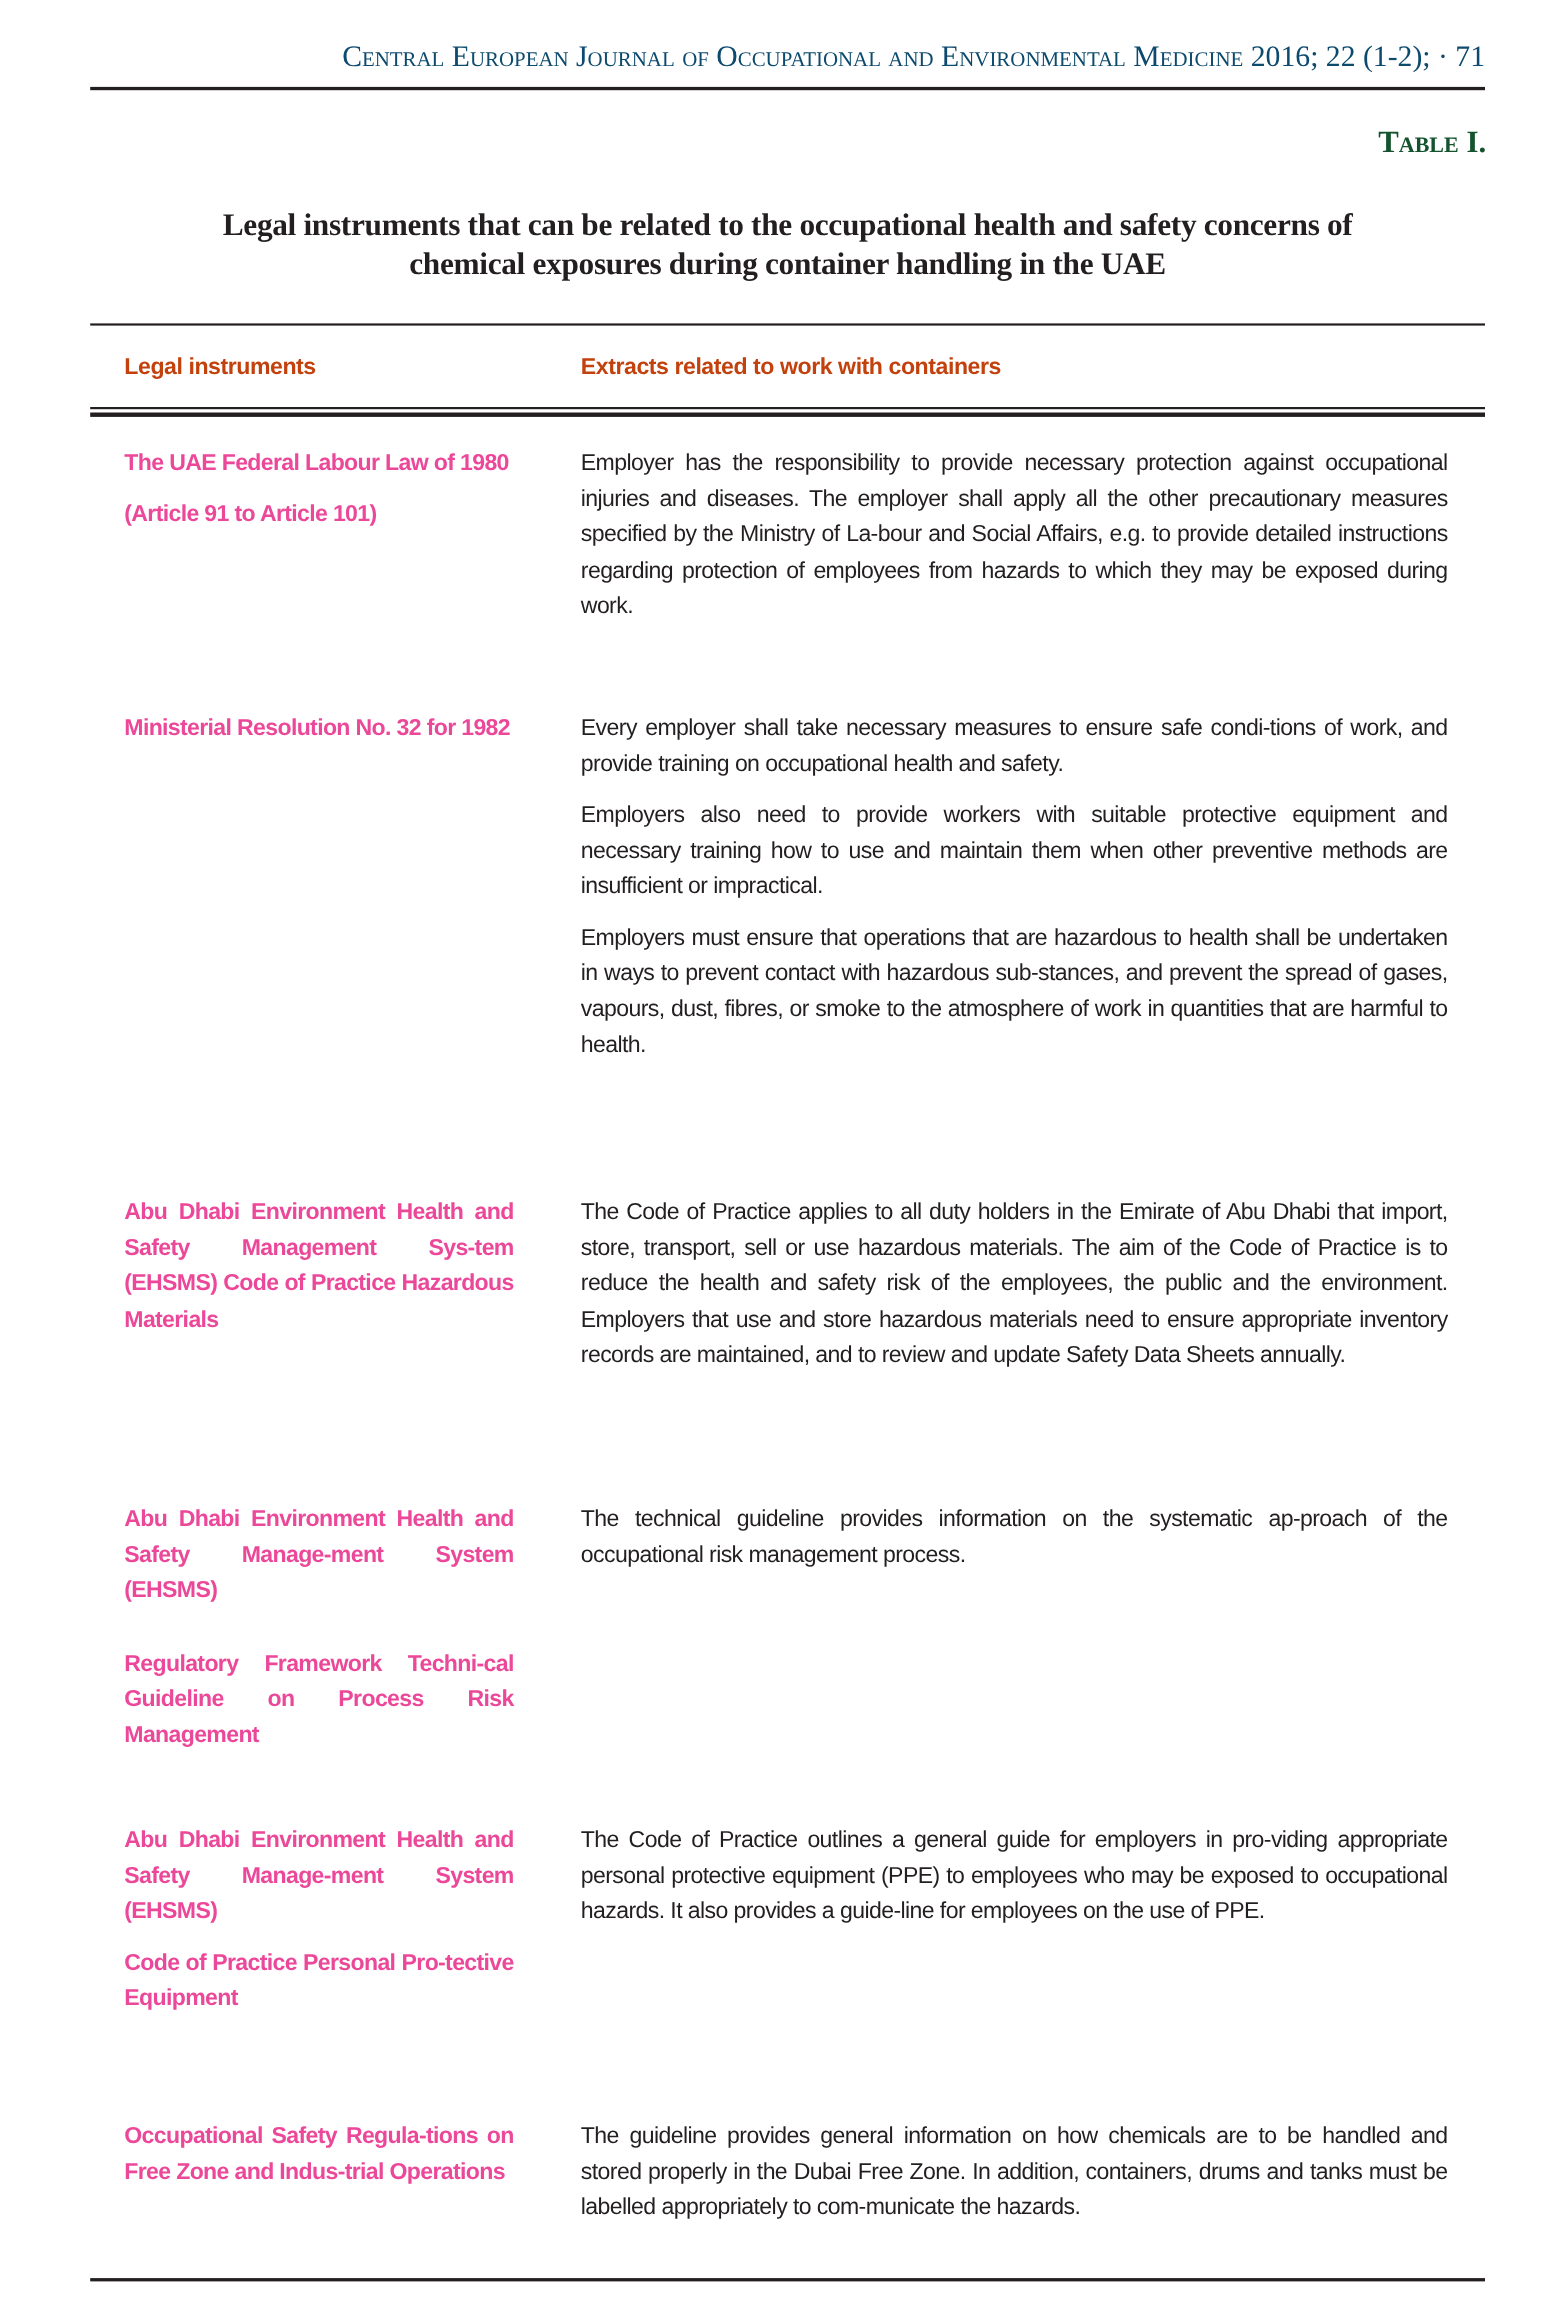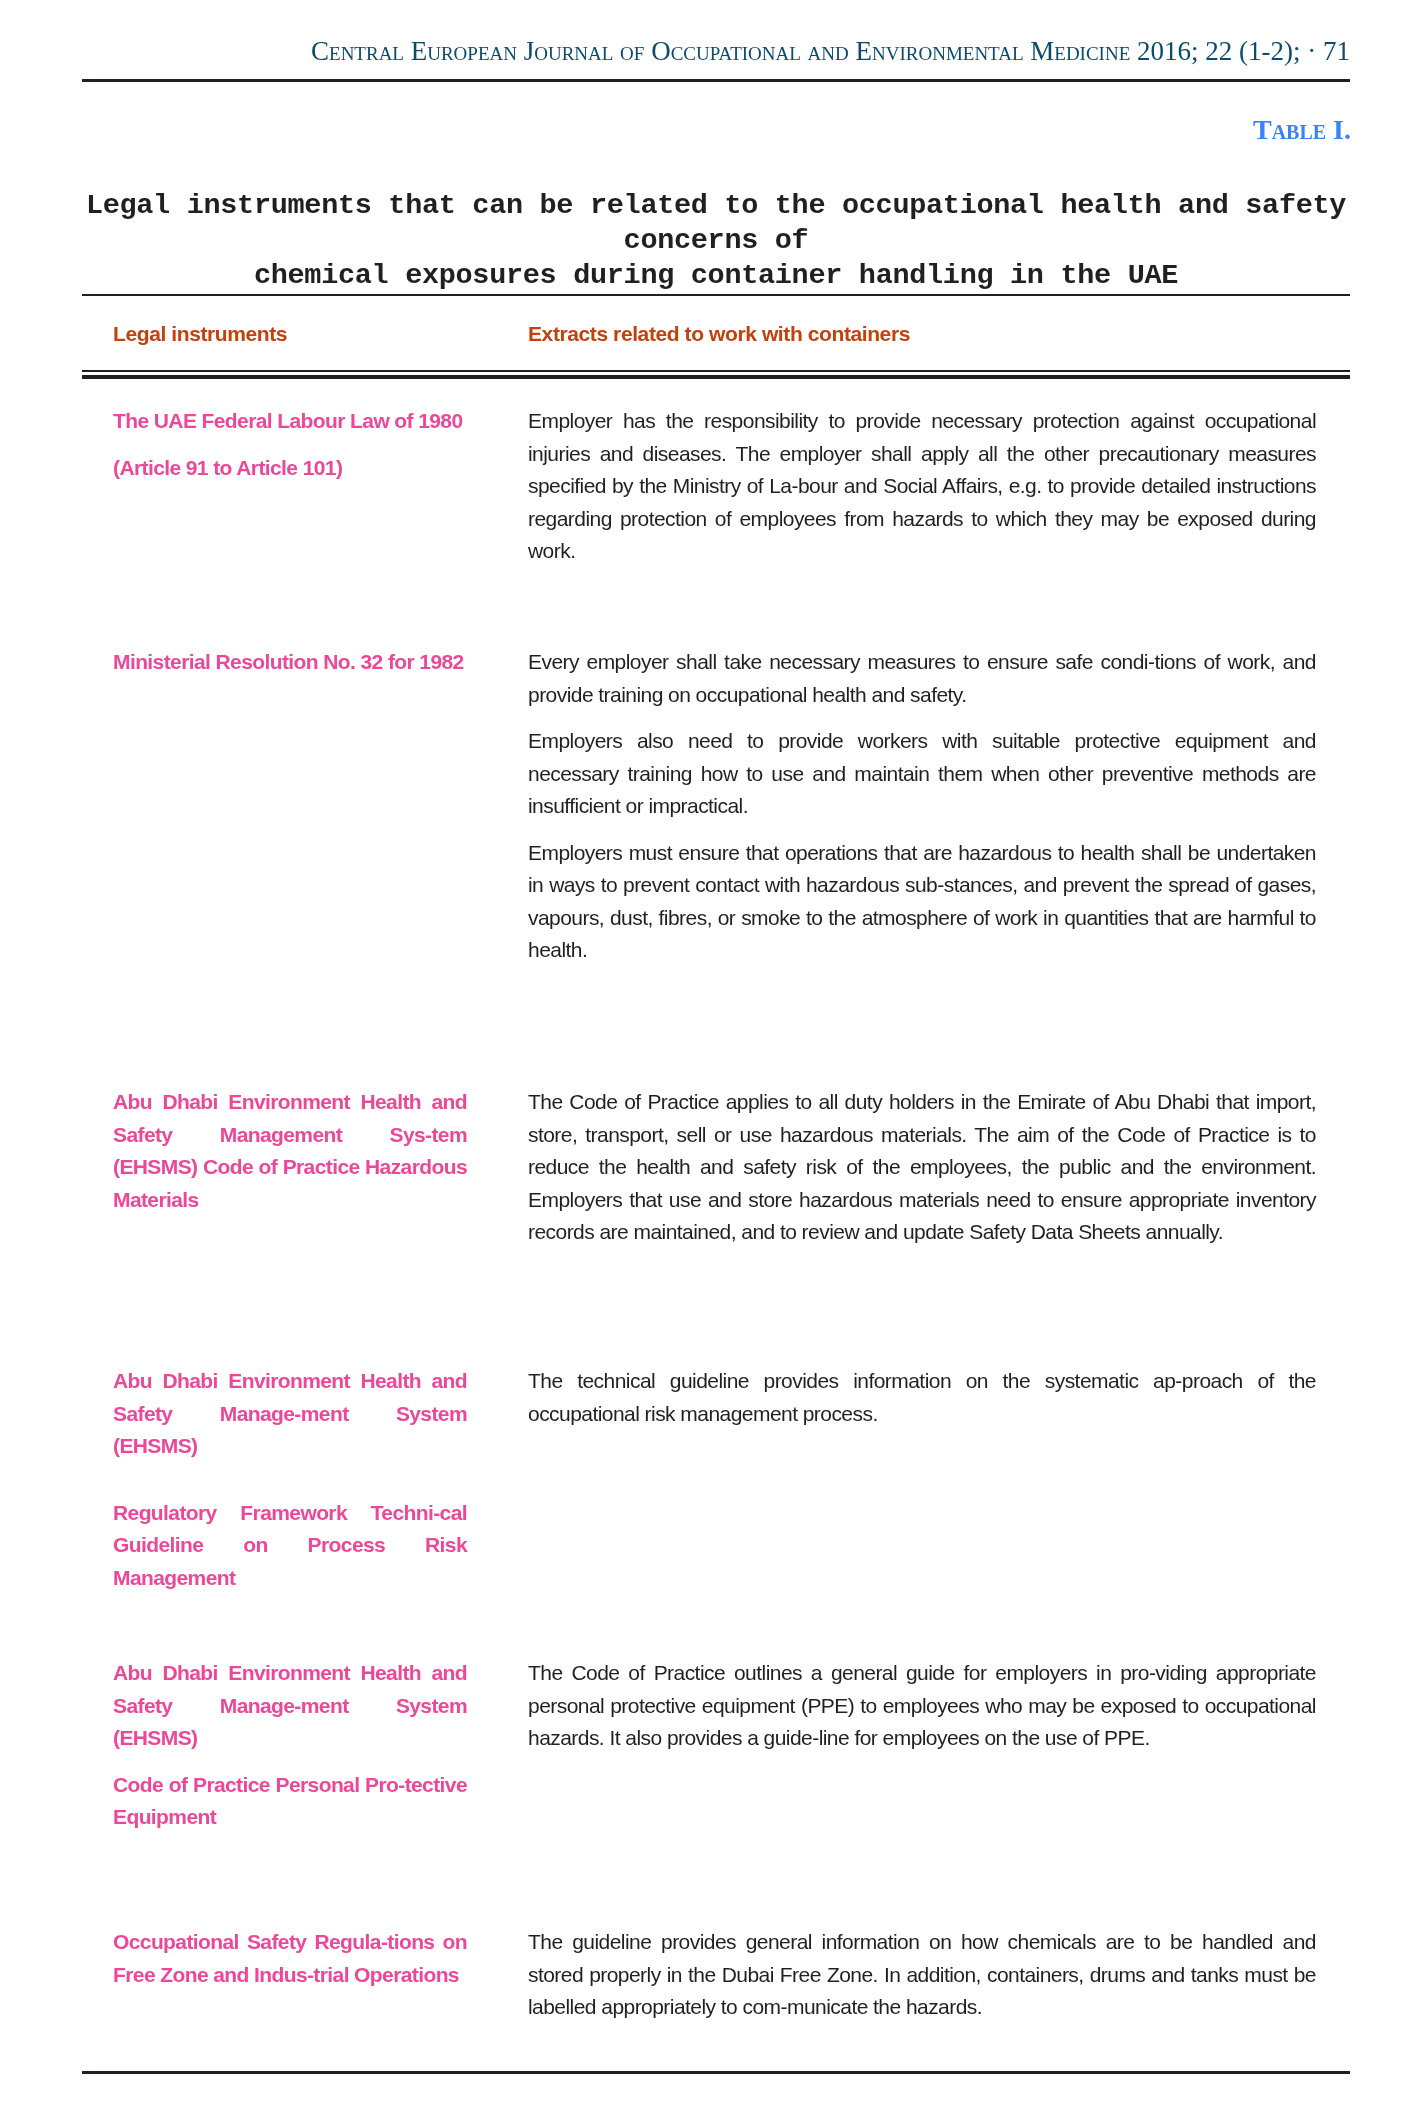--- a/index.html
+++ b/index.html
@@ -36,29 +36,29 @@
       background: #231f20;
     }
     .table-label {
       position: absolute;
       right: 64px;
       top: 114px;
       font-family: "Liberation Serif", "DejaVu Serif", serif;
       font-variant: small-caps;
       font-weight: bold;
       font-size: 28px;
-      color: #3b82f6;
+      color: #14532d;
     }
     .table-title {
       position: absolute;
       left: 82px;
       width: 1268px;
       top: 188px;
       text-align: center;
-      font-family: Liberation Mono, monospace;
+      font-family: Liberation Serif, serif;
       font-weight: bold;
       font-size: 28.5px;
       line-height: 35px;
       color: #231f20;
       letter-spacing: -0.3px;
     }
     .rule-thin {
       position: absolute;
       left: 82px;
       width: 1268px;

